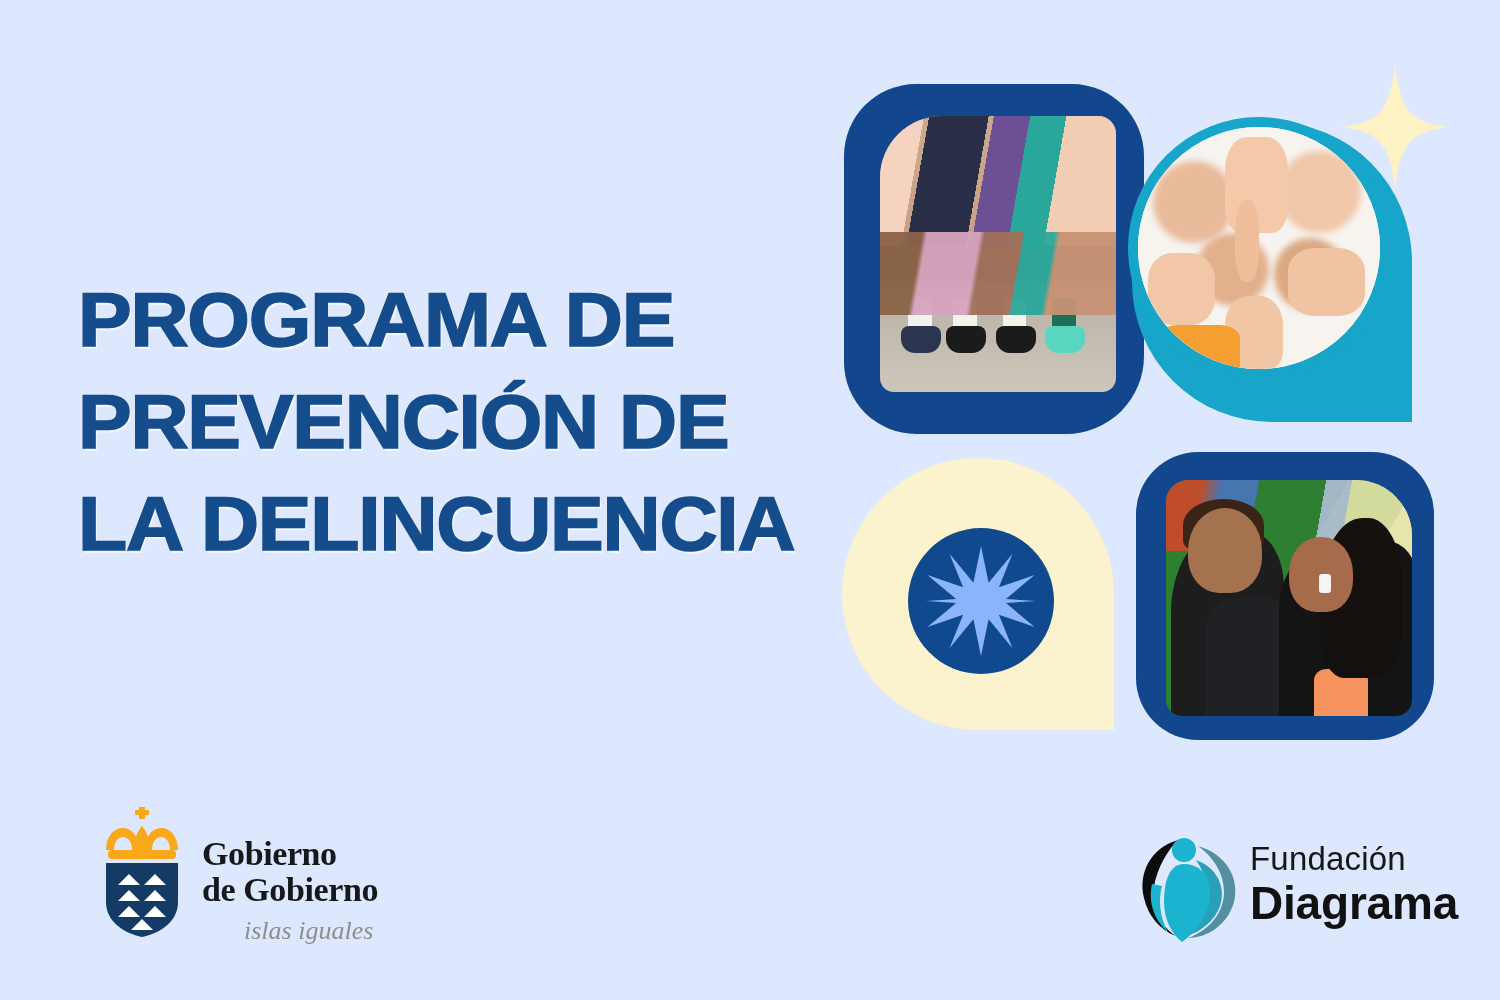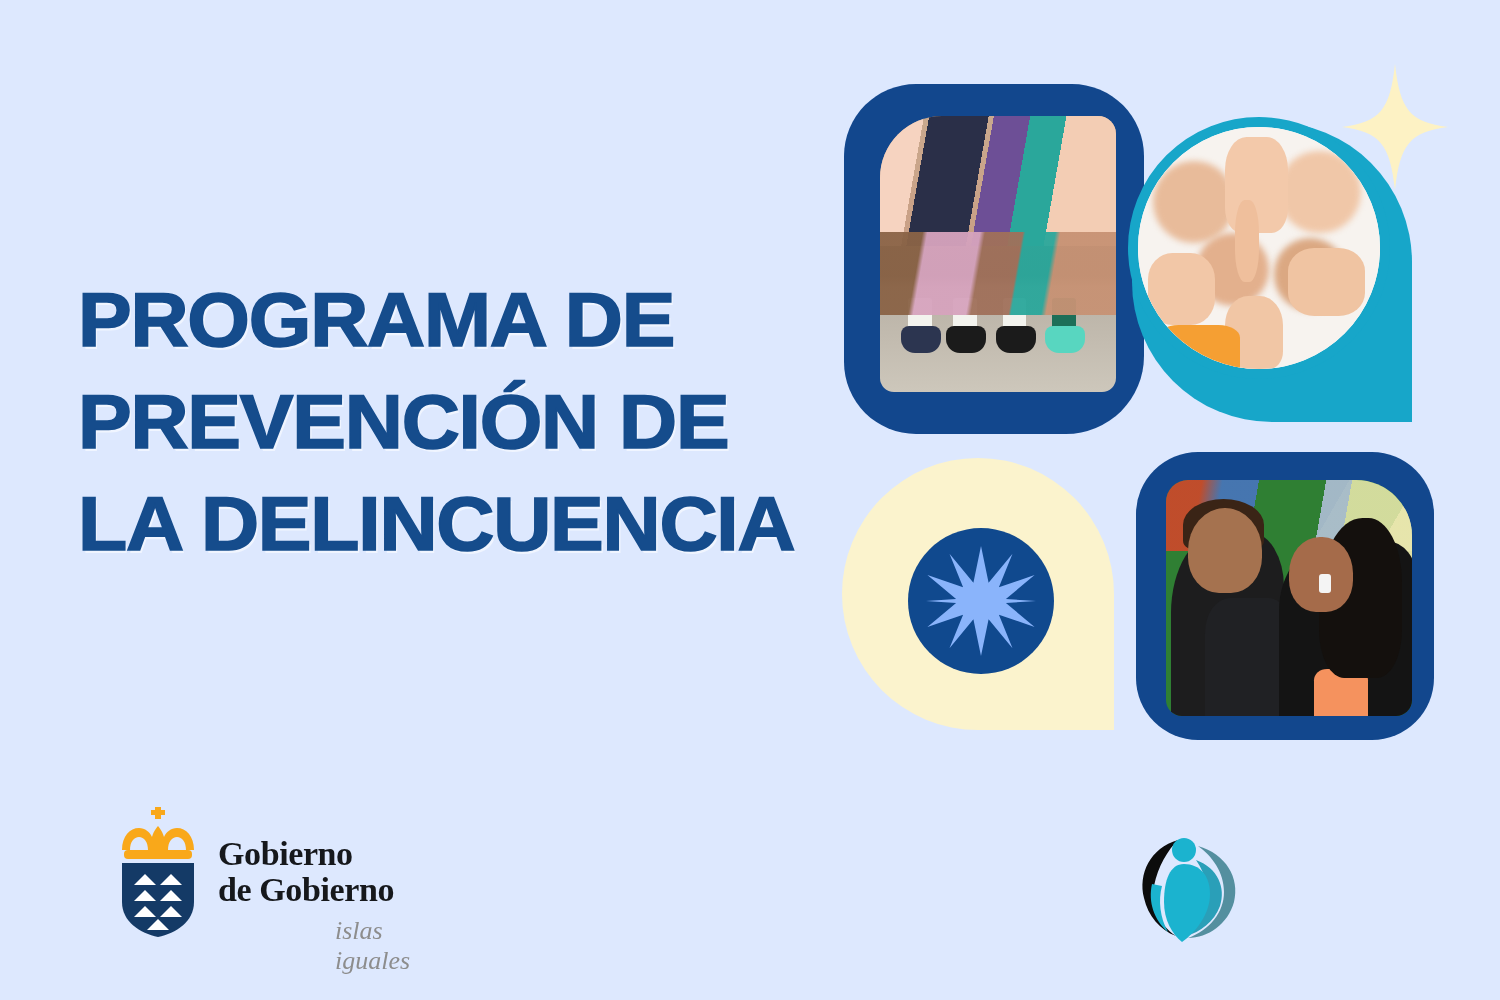--- a/index.html
+++ b/index.html
@@ -133,30 +133,30 @@
   .ph-street .head-a{position:absolute;left:9%;bottom:52%;width:30%;height:36%;background:#a5724f;border-radius:50% 50% 42% 42%;}
   .ph-street .hair-a{position:absolute;left:7%;bottom:70%;width:33%;height:22%;background:#3a2416;border-radius:50% 50% 20% 20%;}
   .ph-street .person-b{position:absolute;right:-2%;bottom:0;width:56%;height:74%;background:#141414;border-radius:40% 22% 0 0;}
   .ph-street .head-b{position:absolute;right:24%;bottom:44%;width:26%;height:32%;background:#a56b4a;border-radius:48% 48% 42% 42%;}
   .ph-street .hair-b{position:absolute;right:4%;bottom:16%;width:34%;height:68%;background:#14100d;border-radius:52% 40% 30% 30%;}
   .ph-street .shirt-b{position:absolute;right:18%;bottom:0;width:22%;height:20%;background:#f5925e;border-radius:24% 24% 0 0;}
   .ph-street .vest-a{position:absolute;left:16%;bottom:0;width:34%;height:50%;background:#202124;border-radius:30% 24% 0 0;}
   .ph-street .bud{position:absolute;right:33%;bottom:52%;width:5%;height:8%;background:#f4f4f4;border-radius:3px;}
 
   
-  .logo-gc{position:absolute;left:112px;top:806px;width:330px;height:160px;}
+  .logo-gc{position:absolute;left:96px;top:806px;width:330px;height:160px;}
   .gc-mark{position:absolute;left:0;top:0;width:92px;height:132px;}
   .gc-text{position:absolute;left:106px;top:30px;}
   .gc-name{
     font-family:"Liberation Serif","DejaVu Serif",serif;
     font-weight:bold;font-size:34px;line-height:1.06;color:#16181c;letter-spacing:-.4px;
   }
   .gc-tag{
     font-family:"Liberation Serif","DejaVu Serif",serif;
-    font-style:italic;font-size:26px;color:#8d8d8d;margin-top:8px;margin-left:117px;
+    font-style:italic;font-size:26px;color:#8d8d8d;margin-top:8px;margin-left:42px;
   }
 
   .logo-fd{position:absolute;left:1138px;top:828px;width:300px;height:124px;}
   .fd-mark{position:absolute;left:0;top:2px;width:108px;height:116px;}
   .fd-text{position:absolute;left:112px;top:14px;}
   .fd-l1{font-family:"Liberation Sans","DejaVu Sans",sans-serif;font-size:33px;color:#161616;letter-spacing:.2px;line-height:1;}
   .fd-l2{font-family:"Liberation Sans","DejaVu Sans",sans-serif;font-weight:bold;font-size:46px;color:#111;letter-spacing:-.2px;line-height:1.05;margin-top:4px;}
 </style>
 </head>
 <body>
@@ -277,15 +277,19 @@
         <path d="M40 10 C12 18 0 44 6 68 C10 86 22 100 38 106 C20 94 12 74 16 56 C20 36 30 20 40 10 Z" fill="#0c0c0c"></path>
         <circle cx="96" cy="58" r="0" fill="none"></circle>
         <path d="M60 16 C88 24 102 48 96 72 C90 94 70 108 50 108 C72 100 86 82 86 62 C86 42 74 26 60 16 Z" fill="#3c7f8e" opacity=".85"></path>
         <path d="M58 30 C80 38 88 58 82 76 C76 92 62 102 48 106 C64 94 72 78 70 62 C68 46 62 36 58 30 Z" fill="#2a9fb8"></path>
         <path d="M54 44 C68 52 72 68 66 82 C61 94 52 102 44 108 C54 94 58 78 55 66 C53 55 54 48 54 44 Z" fill="#7fb9c6" opacity=".8"></path>
         <circle cx="46" cy="20" r="12" fill="#1bb3cf"></circle>
         <path d="M46 34 C62 34 72 46 72 64 C72 84 58 102 44 112 C34 104 26 90 26 72 C26 50 32 34 46 34 Z" fill="#1bb3cf"></path>
         <path d="M14 54 C10 72 16 90 30 102 C22 88 20 70 24 56 Z" fill="#1bb3cf"></path>
       </svg>
     </div>
+    <div class="fd-text">
+      <div class="fd-l1">Fundación</div>
+      <div class="fd-l2">Diagrama</div>
+    </div>
   </div>
 
 </div>
 
 </body></html>

